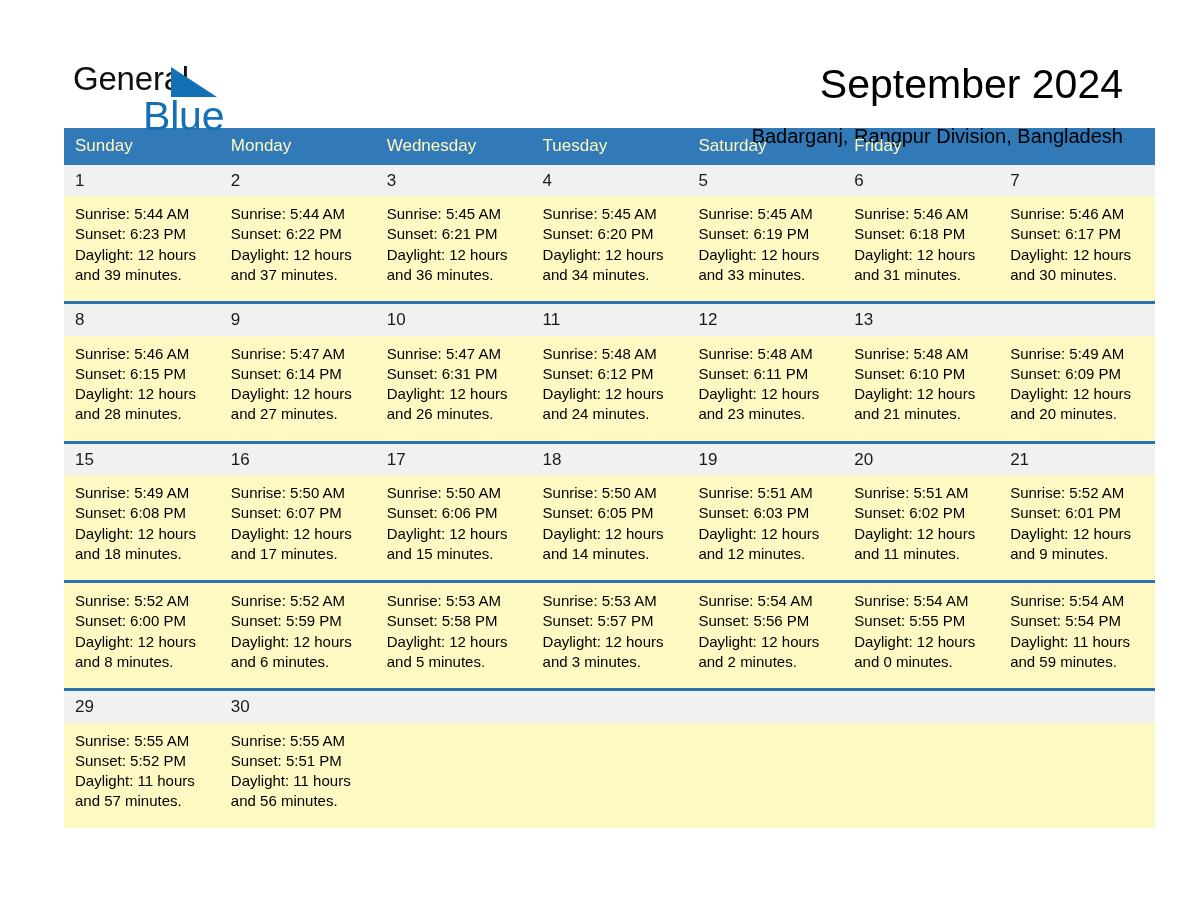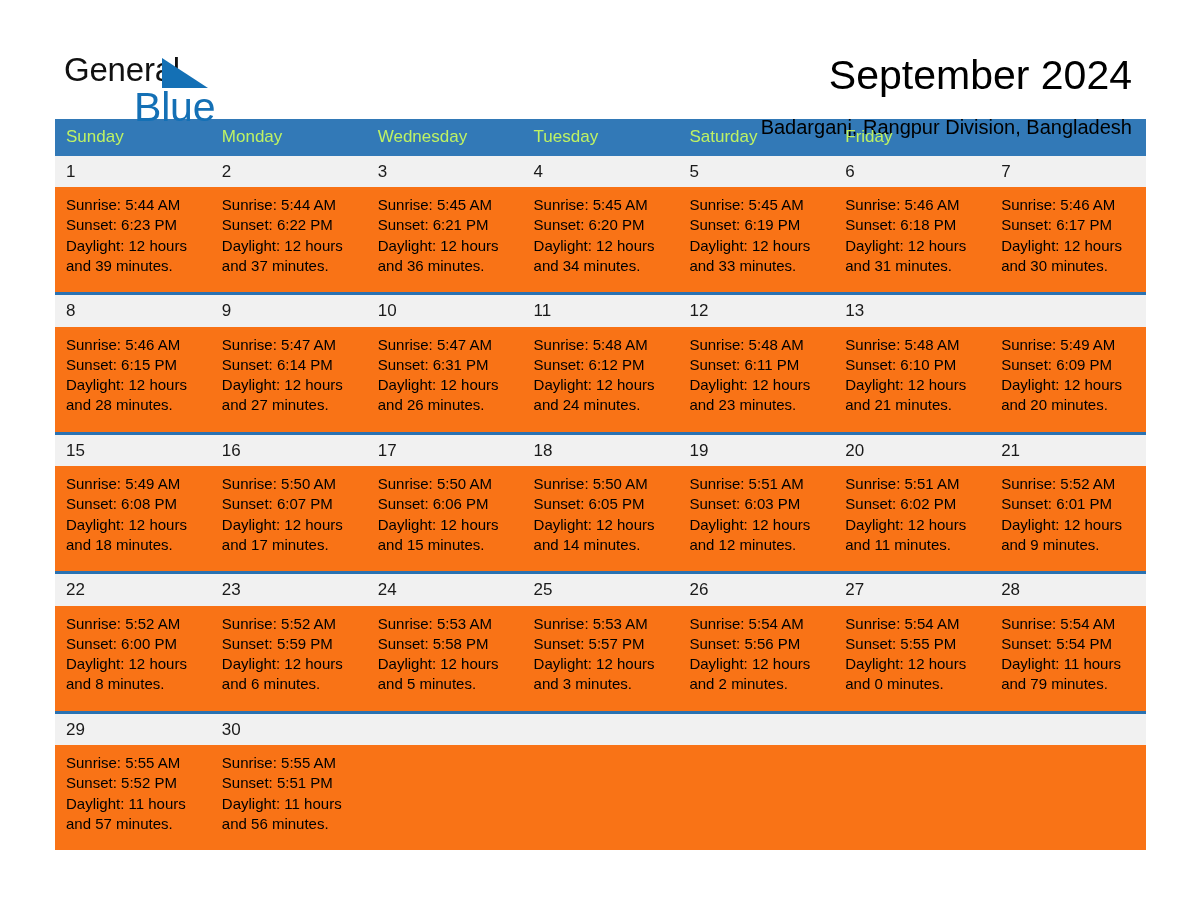--- a/index.html
+++ b/index.html
@@ -14,21 +14,21 @@
     height: 918px;
     font-family: "Liberation Sans", sans-serif;
     color: #000000;
     overflow: hidden;
   }
 
   .page {
     position: relative;
     width: 1188px;
     height: 918px;
-    padding: 7px;
+    padding: 16px;
   }
 
   
   .header {
     display: flex;
     align-items: flex-start;
     justify-content: space-between;
     padding: 46px 49px 0 57px;
     height: 112px;
   }
@@ -95,21 +95,21 @@
     margin: 0 49px 0 48px;
     width: 1091px;
   }
 
   .weekday-header {
     display: grid;
     grid-template-columns: repeat(7, 1fr);
     background: #3279b7;
   }
   .weekday-cell {
-    color: #bef264;
+    color: #fef9c3;
     font-size: 17px;
     font-weight: 400;
     padding: 8px 0 9px 11px;
     line-height: 1.15;
   }
 
   .week {
     border-top: 3px solid #2a72b2;
   }
   .week:first-of-type {
@@ -125,21 +125,21 @@
     font-size: 17px;
     color: #1a1a1a;
     padding: 6px 0 6px 11px;
     line-height: 1.15;
     min-height: 29px;
   }
 
   .week-body {
     display: grid;
     grid-template-columns: repeat(7, 1fr);
-    background: #f97316;
+    background: #fef9c3;
     min-height: 105px;
   }
   .cell-body {
     padding: 8px 6px 10px 11px;
   }
   .cell-body div {
     font-size: 15px;
     line-height: 20.2px;
     color: #000000;
     white-space: nowrap;
@@ -339,29 +339,20 @@
             </div>
             <div class="cell-body">
               <div>Sunrise: 5:52 AM</div>
               <div>Sunset: 6:01 PM</div>
               <div>Daylight: 12 hours</div>
               <div>and 9 minutes.</div>
             </div>
           </div>
         </div>
         <div class="week">
-          <div class="week-numbers">
-            <div class="daynum">22</div>
-            <div class="daynum">23</div>
-            <div class="daynum">24</div>
-            <div class="daynum">25</div>
-            <div class="daynum">26</div>
-            <div class="daynum">27</div>
-            <div class="daynum">28</div>
-          </div>
           <div class="week-body">
             <div class="cell-body">
               <div>Sunrise: 5:52 AM</div>
               <div>Sunset: 6:00 PM</div>
               <div>Daylight: 12 hours</div>
               <div>and 8 minutes.</div>
             </div>
             <div class="cell-body">
               <div>Sunrise: 5:52 AM</div>
               <div>Sunset: 5:59 PM</div>
@@ -389,21 +380,21 @@
             <div class="cell-body">
               <div>Sunrise: 5:54 AM</div>
               <div>Sunset: 5:55 PM</div>
               <div>Daylight: 12 hours</div>
               <div>and 0 minutes.</div>
             </div>
             <div class="cell-body">
               <div>Sunrise: 5:54 AM</div>
               <div>Sunset: 5:54 PM</div>
               <div>Daylight: 11 hours</div>
-              <div>and 79 minutes.</div>
+              <div>and 59 minutes.</div>
             </div>
           </div>
         </div>
         <div class="week last">
           <div class="week-numbers">
             <div class="daynum">29</div>
             <div class="daynum">30</div>
             <div class="daynum"></div>
             <div class="daynum"></div>
             <div class="daynum"></div>

